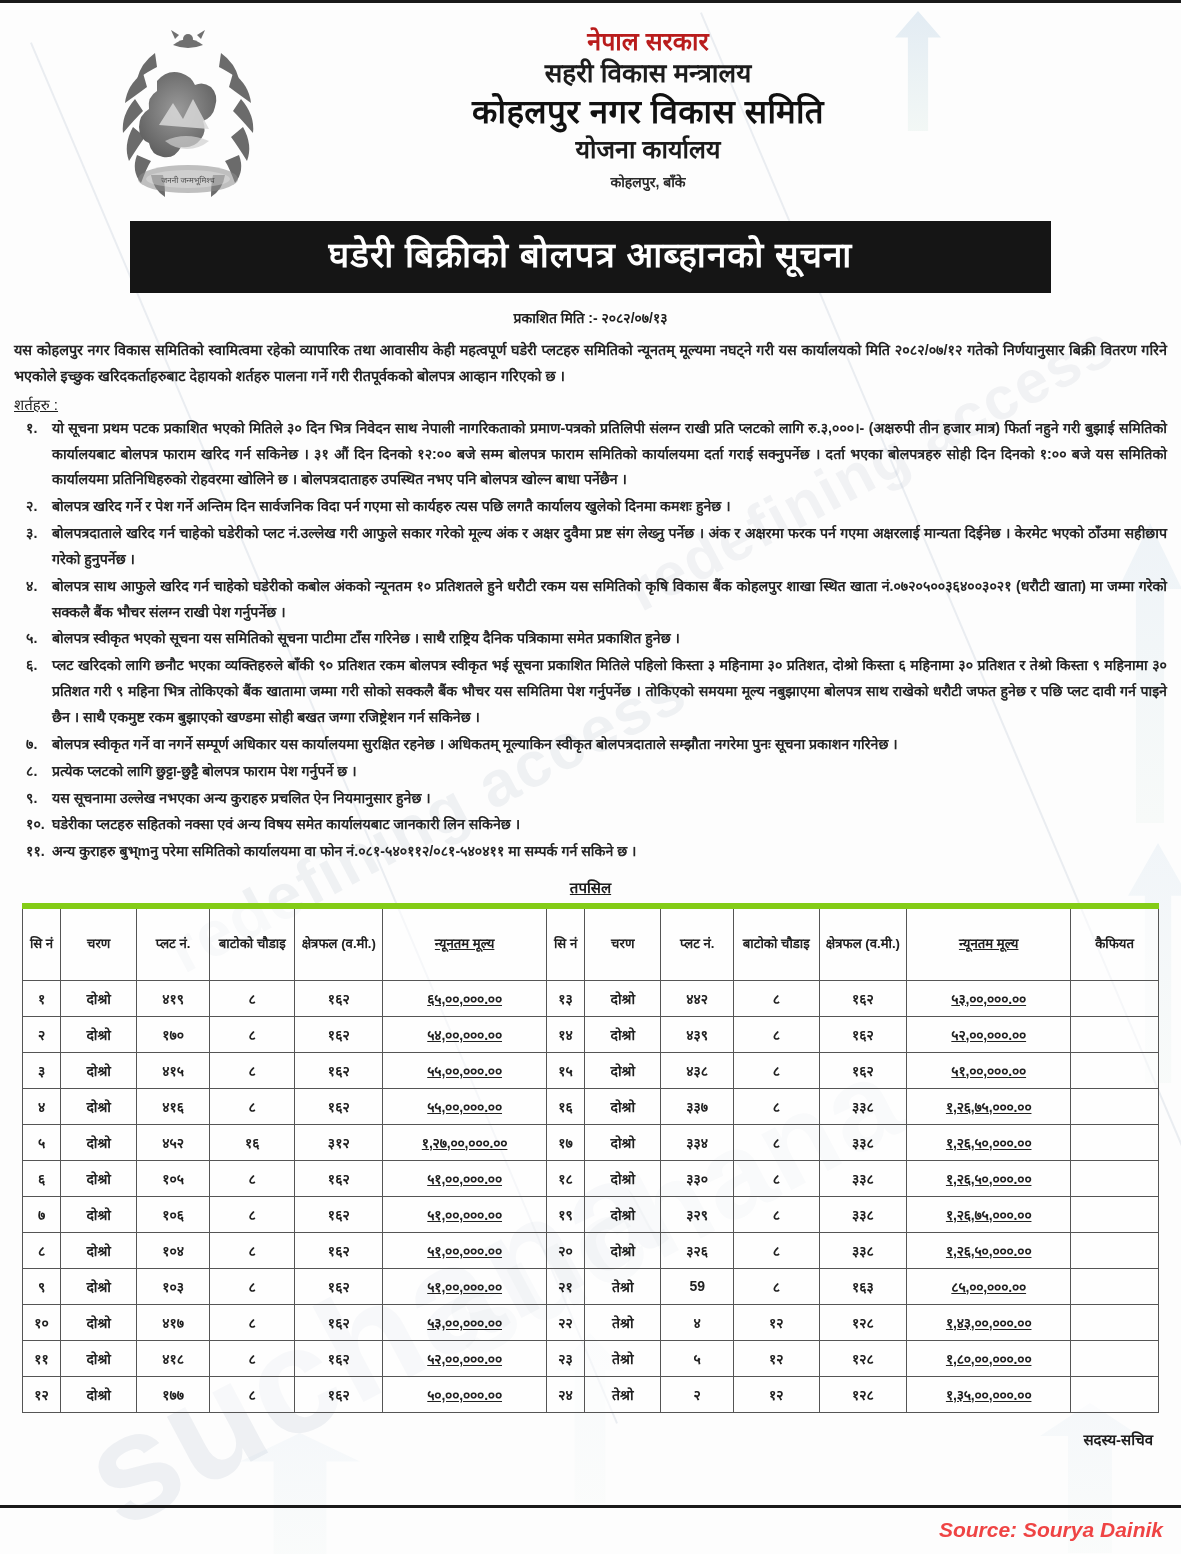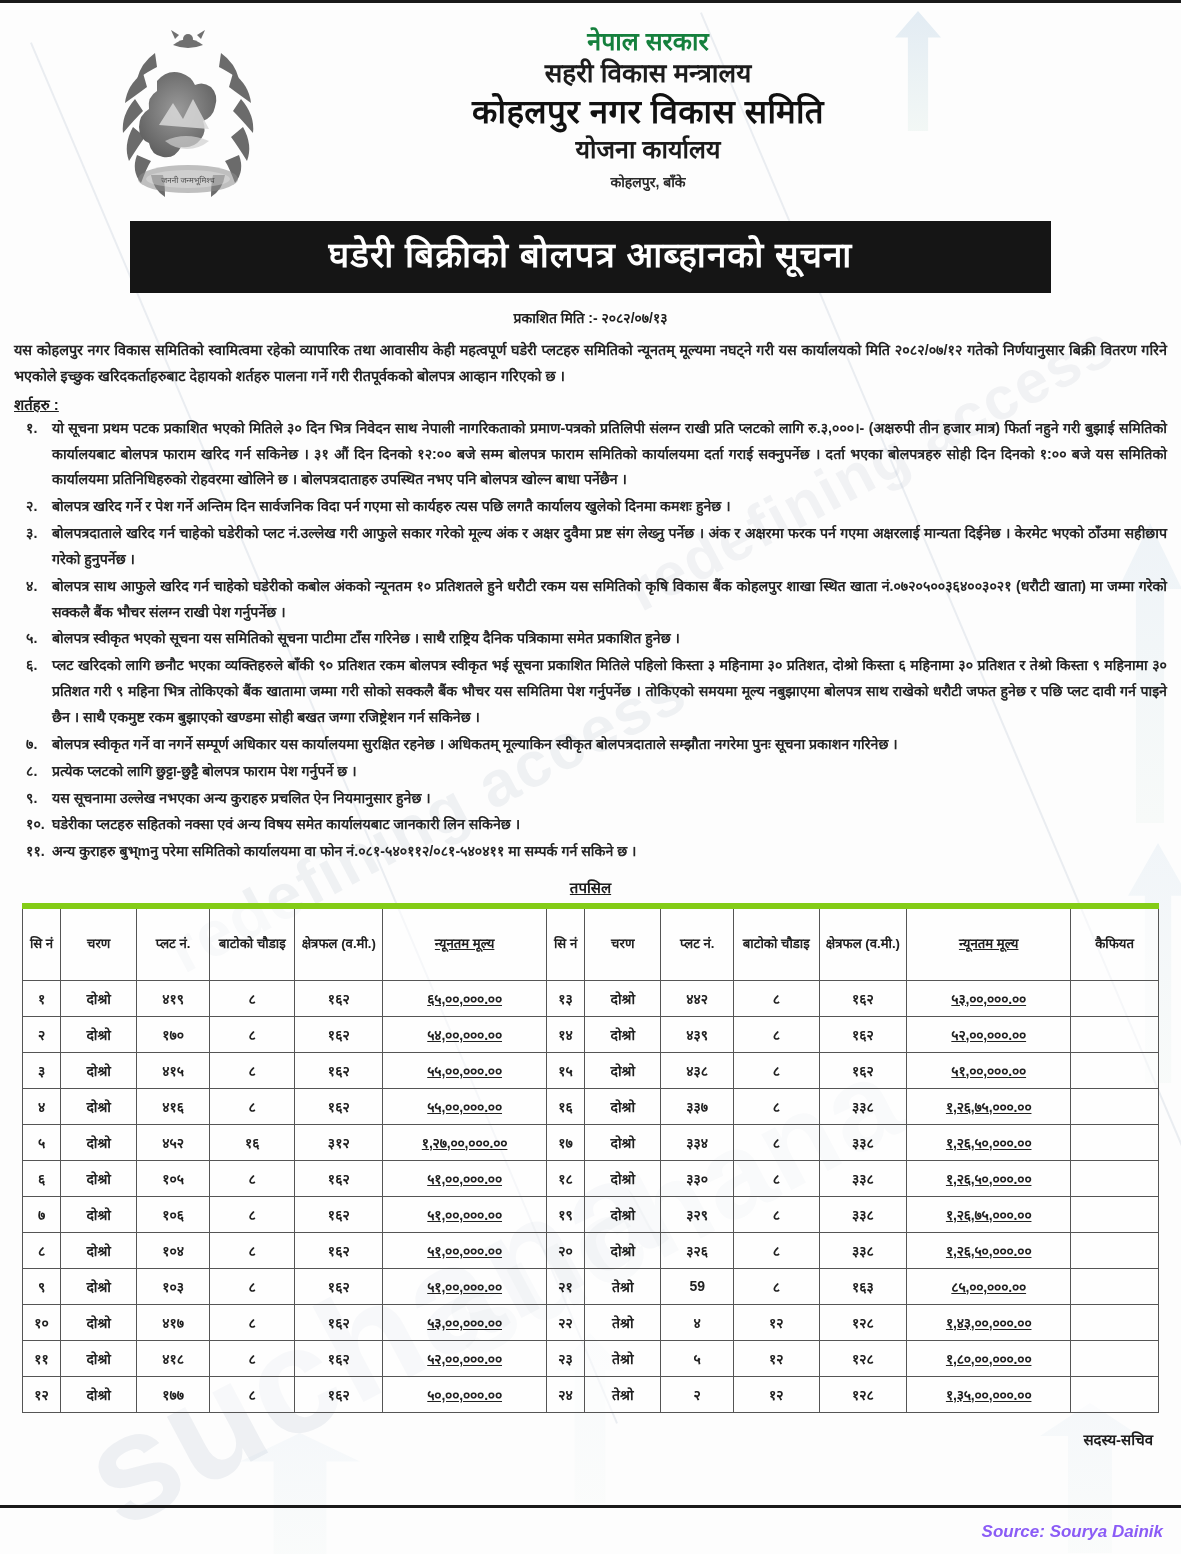--- a/index.html
+++ b/index.html
@@ -82,21 +82,21 @@
   .header-text {
     flex: 1;
     text-align: center;
     padding-right: 150px;
     padding-top: 4px;
   }
 
   .h-line1 {
     font-size: 25px;
     font-weight: bold;
-    color: #15803d;
+    color: #b91c1c;
     line-height: 1.28;
   }
   .h-line2 {
     font-size: 26px;
     font-weight: bold;
     color: #1c1c1c;
     line-height: 1.3;
   }
   .h-line3 {
     font-size: 33px;
@@ -155,21 +155,21 @@
   .intro {
     font-size: 14.4px;
     line-height: 1.82;
     color: #232323;
     text-align: justify;
     font-weight: 600;
   }
 
   .cond-title {
     font-size: 15px;
-    font-weight: bold;
+    font-weight: normal;
     color: #1d1d1d;
     text-decoration: underline;
     margin-top: 4px;
     margin-bottom: 2px;
   }
 
   .cond-list { list-style: none; }
 
   .cond-item {
     display: flex;
@@ -263,24 +263,24 @@
     height: 3px;
     background: #1a1a1a;
     z-index: 3;
   }
 
   .source {
     position: absolute;
     right: 18px;
     bottom: 12px;
     z-index: 3;
-    font-size: 17px;
+    font-size: 21px;
     font-style: italic;
     font-weight: bold;
-    color: #8b5cf6;
+    color: #ef4444;
   }
 </style>
 </head>
 <body>
 
 <div class="page">
 
   <div class="wm-layer">
     <div class="wm-text wm-a">suchana</div>
     <div class="wm-text wm-b">suchana</div>

